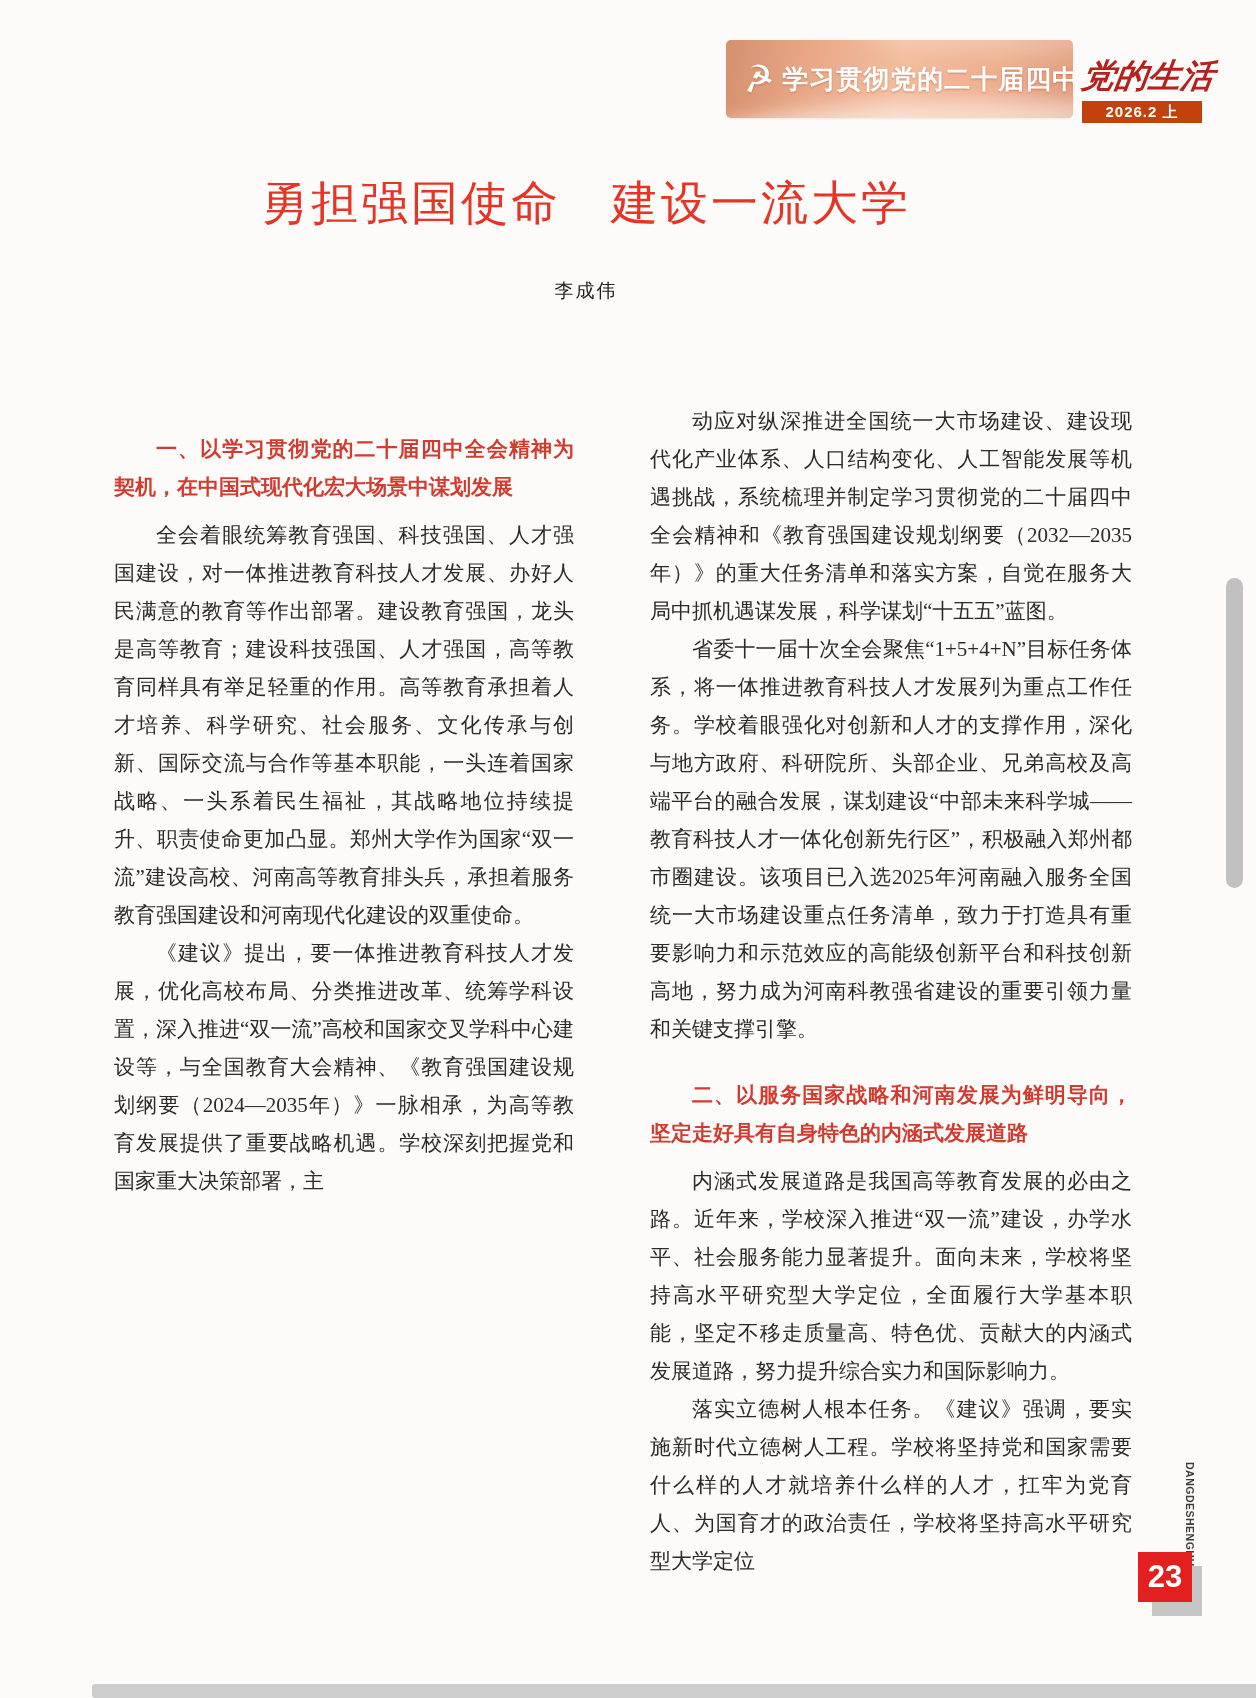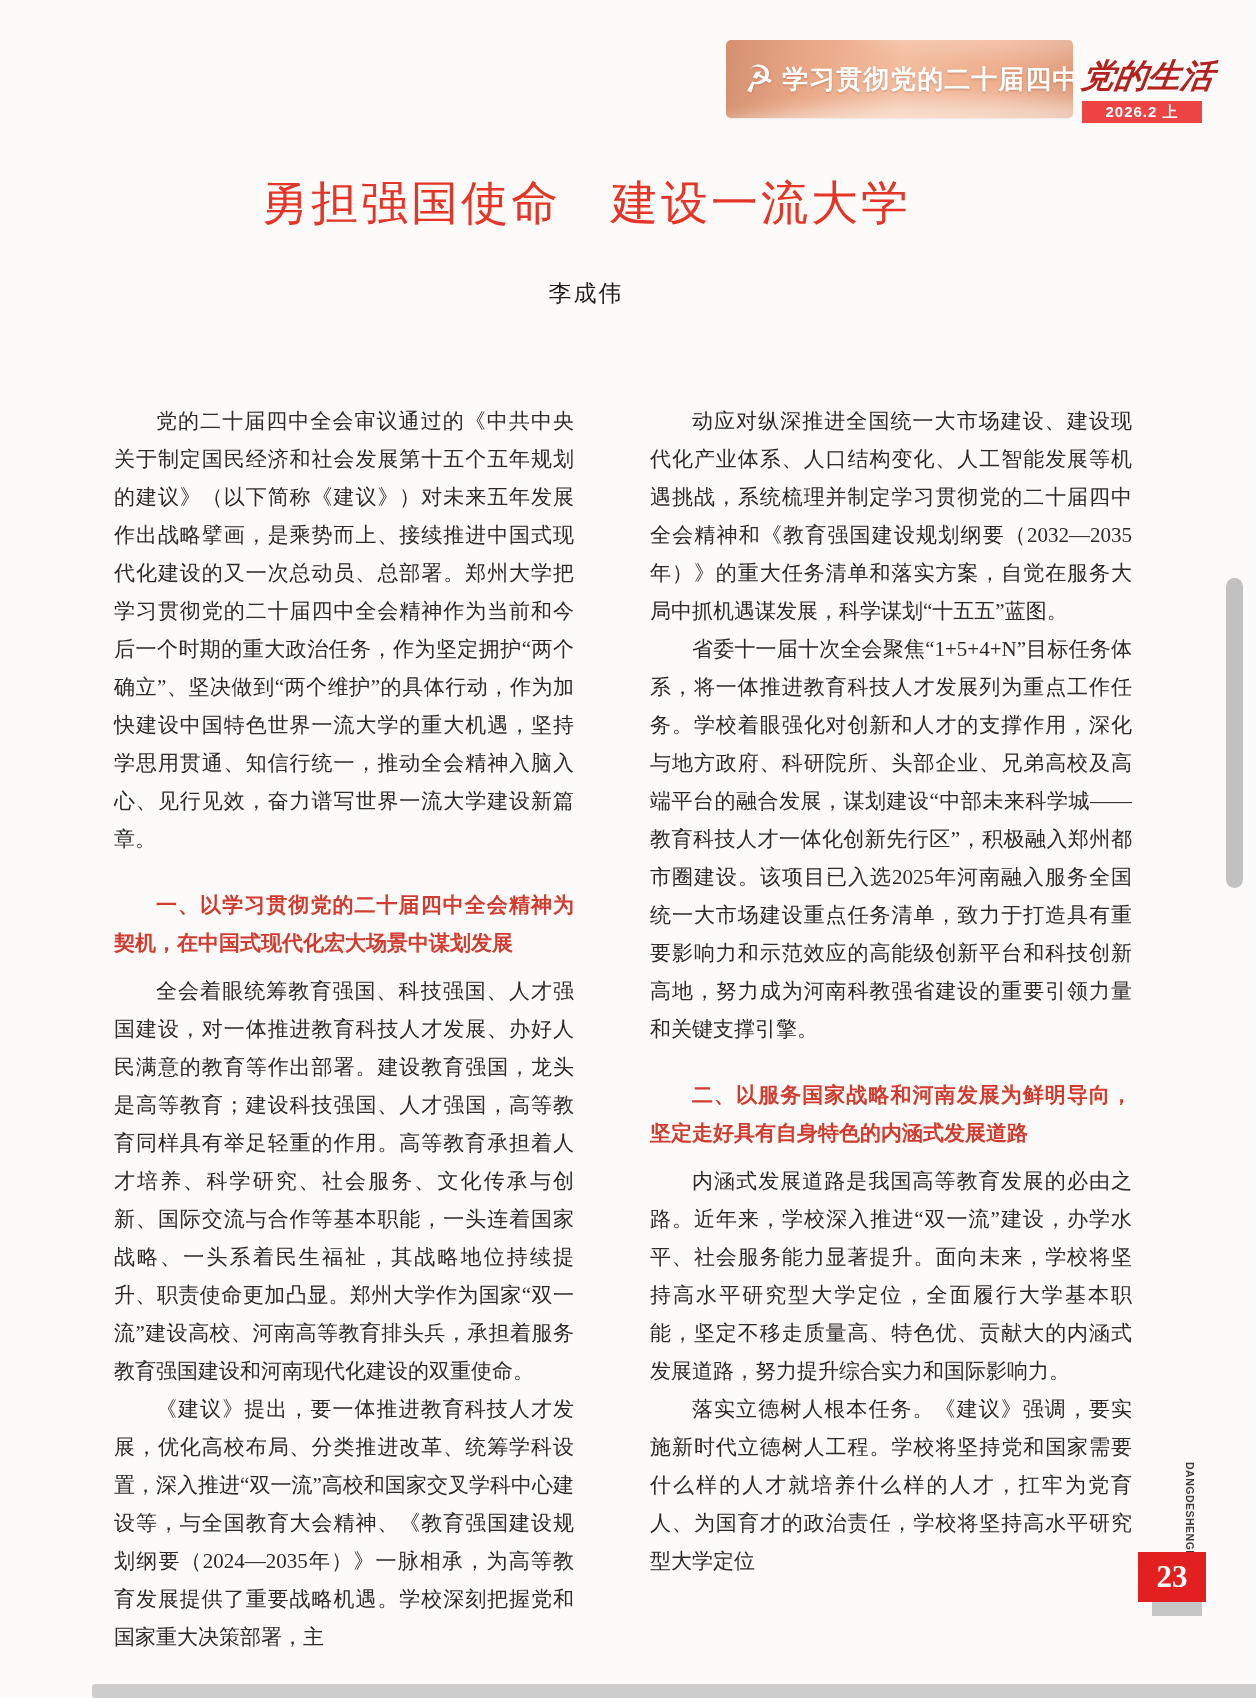--- a/index.html
+++ b/index.html
@@ -50,36 +50,36 @@
   .logo{position:absolute;left:1082px;top:52px;width:120px;text-align:center;}
   .logo-script{
     font-family:"Liberation Serif","DejaVu Serif",serif;
     font-style:italic;font-weight:bold;
     font-size:33px;line-height:48px;color:#b3221e;
     transform:skewX(-8deg);
     white-space:nowrap;
   }
   .logo-issue{
     margin-top:1px;height:22px;line-height:22px;
-    background:#ef4444;color:#ffffff;
+    background:#c2410c;color:#ffffff;
     font-family:"Liberation Sans","DejaVu Sans",sans-serif;
     font-weight:bold;font-size:15px;letter-spacing:1px;
   }
 
   
   .title{
     position:absolute;left:0;top:172px;width:1172px;margin:0;
     text-align:center;
     font-family:"Liberation Sans","DejaVu Sans",sans-serif;
     font-weight:normal;font-size:47px;letter-spacing:3px;word-spacing:20px;
     color:#e53527;
   }
   .author{
     position:absolute;left:0;top:278px;width:1172px;
-    text-align:center;font-size:23px;color:#1f1c1a;letter-spacing:2px;
+    text-align:center;font-size:19px;color:#1f1c1a;letter-spacing:2px;
   }
 
   
   .col{
     position:absolute;top:402px;
     font-size:21px;line-height:38px;color:#2d2926;
     text-align:justify;
   }
   .col-left{left:114px;width:460px;}
   .col-right{left:650px;width:482px;}
@@ -96,24 +96,24 @@
     position:absolute;left:1184px;top:1462px;height:112px;
     writing-mode:vertical-rl;text-orientation:mixed;
     font-family:"Liberation Sans","DejaVu Sans",sans-serif;
     font-weight:bold;font-size:10.5px;letter-spacing:.5px;color:#3e3b39;
   }
   .pagebox-shadow{
     position:absolute;left:1152px;top:1566px;width:50px;height:50px;
     background:#c6c6c6;
   }
   .pagebox{
-    position:absolute;left:1138px;top:1552px;width:68px;height:50px;
+    position:absolute;left:1138px;top:1552px;width:54px;height:50px;
     background:#e2201f;color:#ffffff;
     display:flex;align-items:center;justify-content:center;
-    font-family:Liberation Serif, serif;
+    font-family:Liberation Sans, sans-serif;
     font-weight:bold;font-size:31px;
   }
 
   
   .scroll-v{
     position:absolute;left:1226px;top:578px;width:17px;height:310px;
     background:#c1c1c1;border-radius:9px;
   }
   .scroll-h{
     position:absolute;left:92px;top:1684px;width:1164px;height:14px;
@@ -134,21 +134,20 @@
 
   <div class="logo">
     <div class="logo-script">党的生活</div>
     <div class="logo-issue">2026.2 上</div>
   </div>
 
   <h1 class="title">勇担强国使命　建设一流大学</h1>
   <div class="author">李成伟</div>
 
   <div class="col col-left">
-    <p>党的二十届四中全会审议通过的《中共中央关于制定国民经济和社会发展第十五个五年规划的建议》（以下简称《建议》）对未来五年发展作出战略擘画，是乘势而上、接续推进中国式现代化建设的又一次总动员、总部署。郑州大学把学习贯彻党的二十届四中全会精神作为当前和今后一个时期的重大政治任务，作为坚定拥护“两个确立”、坚决做到“两个维护”的具体行动，作为加快建设中国特色世界一流大学的重大机遇，坚持学思用贯通、知信行统一，推动全会精神入脑入心、见行见效，奋力谱写世界一流大学建设新篇章。</p>
     <h2 class="sec">一、以学习贯彻党的二十届四中全会精神为契机，在中国式现代化宏大场景中谋划发展</h2>
     <p>全会着眼统筹教育强国、科技强国、人才强国建设，对一体推进教育科技人才发展、办好人民满意的教育等作出部署。建设教育强国，龙头是高等教育；建设科技强国、人才强国，高等教育同样具有举足轻重的作用。高等教育承担着人才培养、科学研究、社会服务、文化传承与创新、国际交流与合作等基本职能，一头连着国家战略、一头系着民生福祉，其战略地位持续提升、职责使命更加凸显。郑州大学作为国家“双一流”建设高校、河南高等教育排头兵，承担着服务教育强国建设和河南现代化建设的双重使命。</p>
     <p>《建议》提出，要一体推进教育科技人才发展，优化高校布局、分类推进改革、统筹学科设置，深入推进“双一流”高校和国家交叉学科中心建设等，与全国教育大会精神、《教育强国建设规划纲要（2024—2035年）》一脉相承，为高等教育发展提供了重要战略机遇。学校深刻把握党和国家重大决策部署，主</p>
   </div>
 
   <div class="col col-right">
     <p>动应对纵深推进全国统一大市场建设、建设现代化产业体系、人口结构变化、人工智能发展等机遇挑战，系统梳理并制定学习贯彻党的二十届四中全会精神和《教育强国建设规划纲要（2032—2035年）》的重大任务清单和落实方案，自觉在服务大局中抓机遇谋发展，科学谋划“十五五”蓝图。</p>
     <p>省委十一届十次全会聚焦“1+5+4+N”目标任务体系，将一体推进教育科技人才发展列为重点工作任务。学校着眼强化对创新和人才的支撑作用，深化与地方政府、科研院所、头部企业、兄弟高校及高端平台的融合发展，谋划建设“中部未来科学城——教育科技人才一体化创新先行区”，积极融入郑州都市圈建设。该项目已入选2025年河南融入服务全国统一大市场建设重点任务清单，致力于打造具有重要影响力和示范效应的高能级创新平台和科技创新高地，努力成为河南科教强省建设的重要引领力量和关键支撑引擎。</p>
     <h2 class="sec">二、以服务国家战略和河南发展为鲜明导向，坚定走好具有自身特色的内涵式发展道路</h2>
     <p>内涵式发展道路是我国高等教育发展的必由之路。近年来，学校深入推进“双一流”建设，办学水平、社会服务能力显著提升。面向未来，学校将坚持高水平研究型大学定位，全面履行大学基本职能，坚定不移走质量高、特色优、贡献大的内涵式发展道路，努力提升综合实力和国际影响力。</p>

